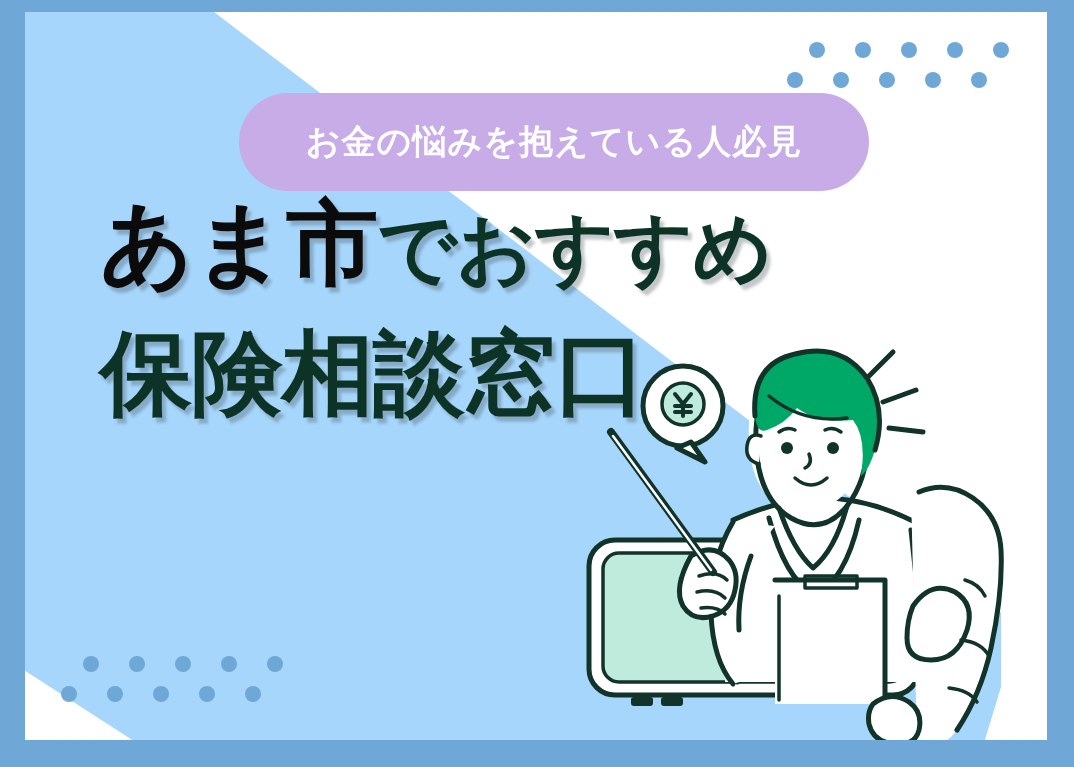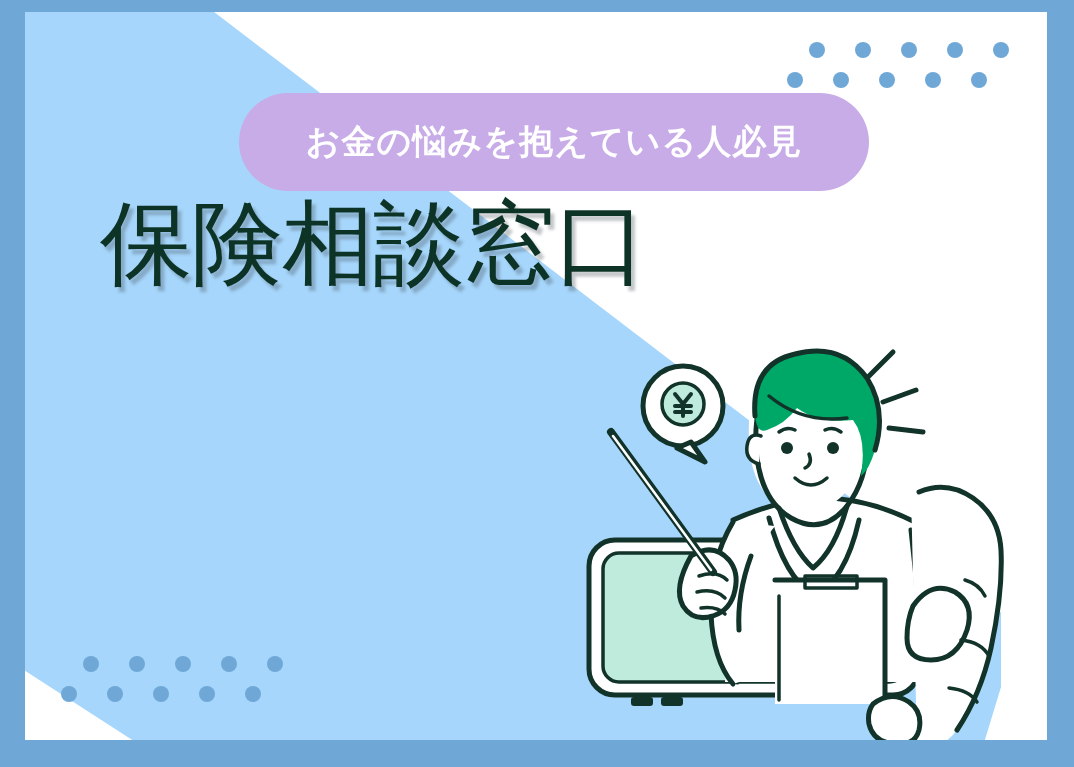--- a/index.html
+++ b/index.html
@@ -77,21 +77,21 @@
   }
   .hl-city{
     font-size:92px;
     font-weight:bold;
     color:#0B0B0B;
     letter-spacing:-1px;
     text-shadow:4px 5px 3px rgba(60,70,80,.30);
   }
   .hl-strong{
     font-size:92px;
-    font-weight:normal;
+    font-weight:bold;
     color:#0D3327;
     letter-spacing:-1px;
     text-shadow:4px 5px 3px rgba(60,70,80,.30);
   }
   .hl-sub{
     font-size:78px;
     font-weight:bold;
     color:#0D3327;
     letter-spacing:-1px;
     text-shadow:4px 5px 3px rgba(60,70,80,.30);
@@ -145,20 +145,24 @@
         <span class="dot"></span>
         <span class="dot"></span>
       </div>
     </div>
 
     <div id="badge">
       <span id="badge-text">お金の悩みを抱えている人必見</span>
     </div>
 
     <div id="headline">
+      <div class="hl-line">
+        <span class="hl-city">あま市</span>
+        <span class="hl-sub">でおすすめ</span>
+      </div>
       <div class="hl-line">
         <span class="hl-strong">保険相談窓口</span>
       </div>
     </div>
 
     <div id="illustration" aria-label="スマートフォンの画面から指し棒を持った女性アドバイザーが出ている手持ちイラスト">
       <svg viewBox="0 0 470 400" xmlns="http://www.w3.org/2000/svg">
         <defs>
           <style>
             .ol{fill:none;stroke:#123329;stroke-width:5;stroke-linecap:round;stroke-linejoin:round;}

